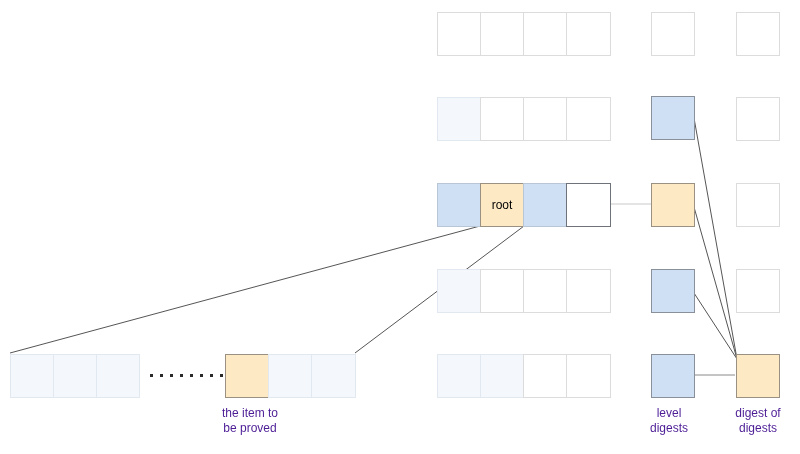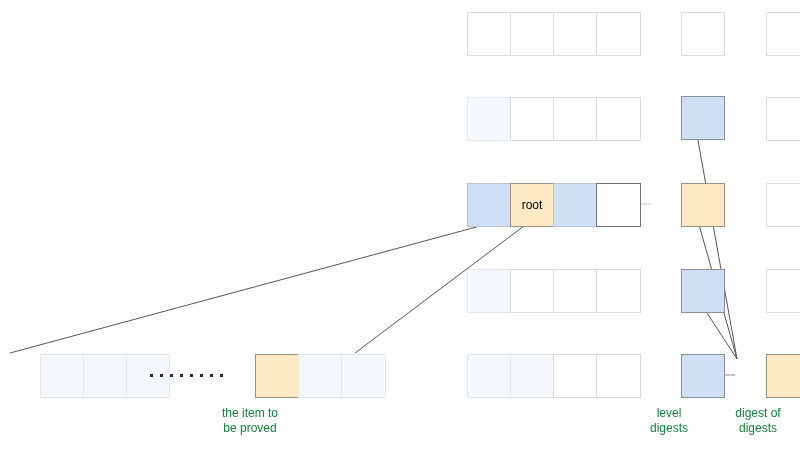--- a/index.html
+++ b/index.html
@@ -11,21 +11,20 @@
     position: relative;
     width: 800px;
     height: 454px;
     background: #ffffff;
     font-family: "Liberation Sans", sans-serif;
     overflow: hidden;
   }
   .cell {
     position: absolute;
     box-sizing: border-box;
-    margin-left: 30px;
   }
   
   .faint {
     border: 1px solid #dcdcdc;
     background: #ffffff;
   }
   
   .pale {
     border: 1px solid #e2e8ef;
     background: #f4f8fc;
@@ -57,21 +56,21 @@
     text-align: center;
     font-size: 12px;
     color: #000000;
     line-height: 1;
   }
   .caption {
     position: absolute;
     text-align: center;
     font-size: 12px;
     line-height: 15px;
-    color: #15803d;
+    color: #4c1d95;
     white-space: pre-line;
   }
   svg.lines {
     position: absolute;
     left: 0;
     top: 0;
     width: 800px;
     height: 454px;
     pointer-events: none;
   }

